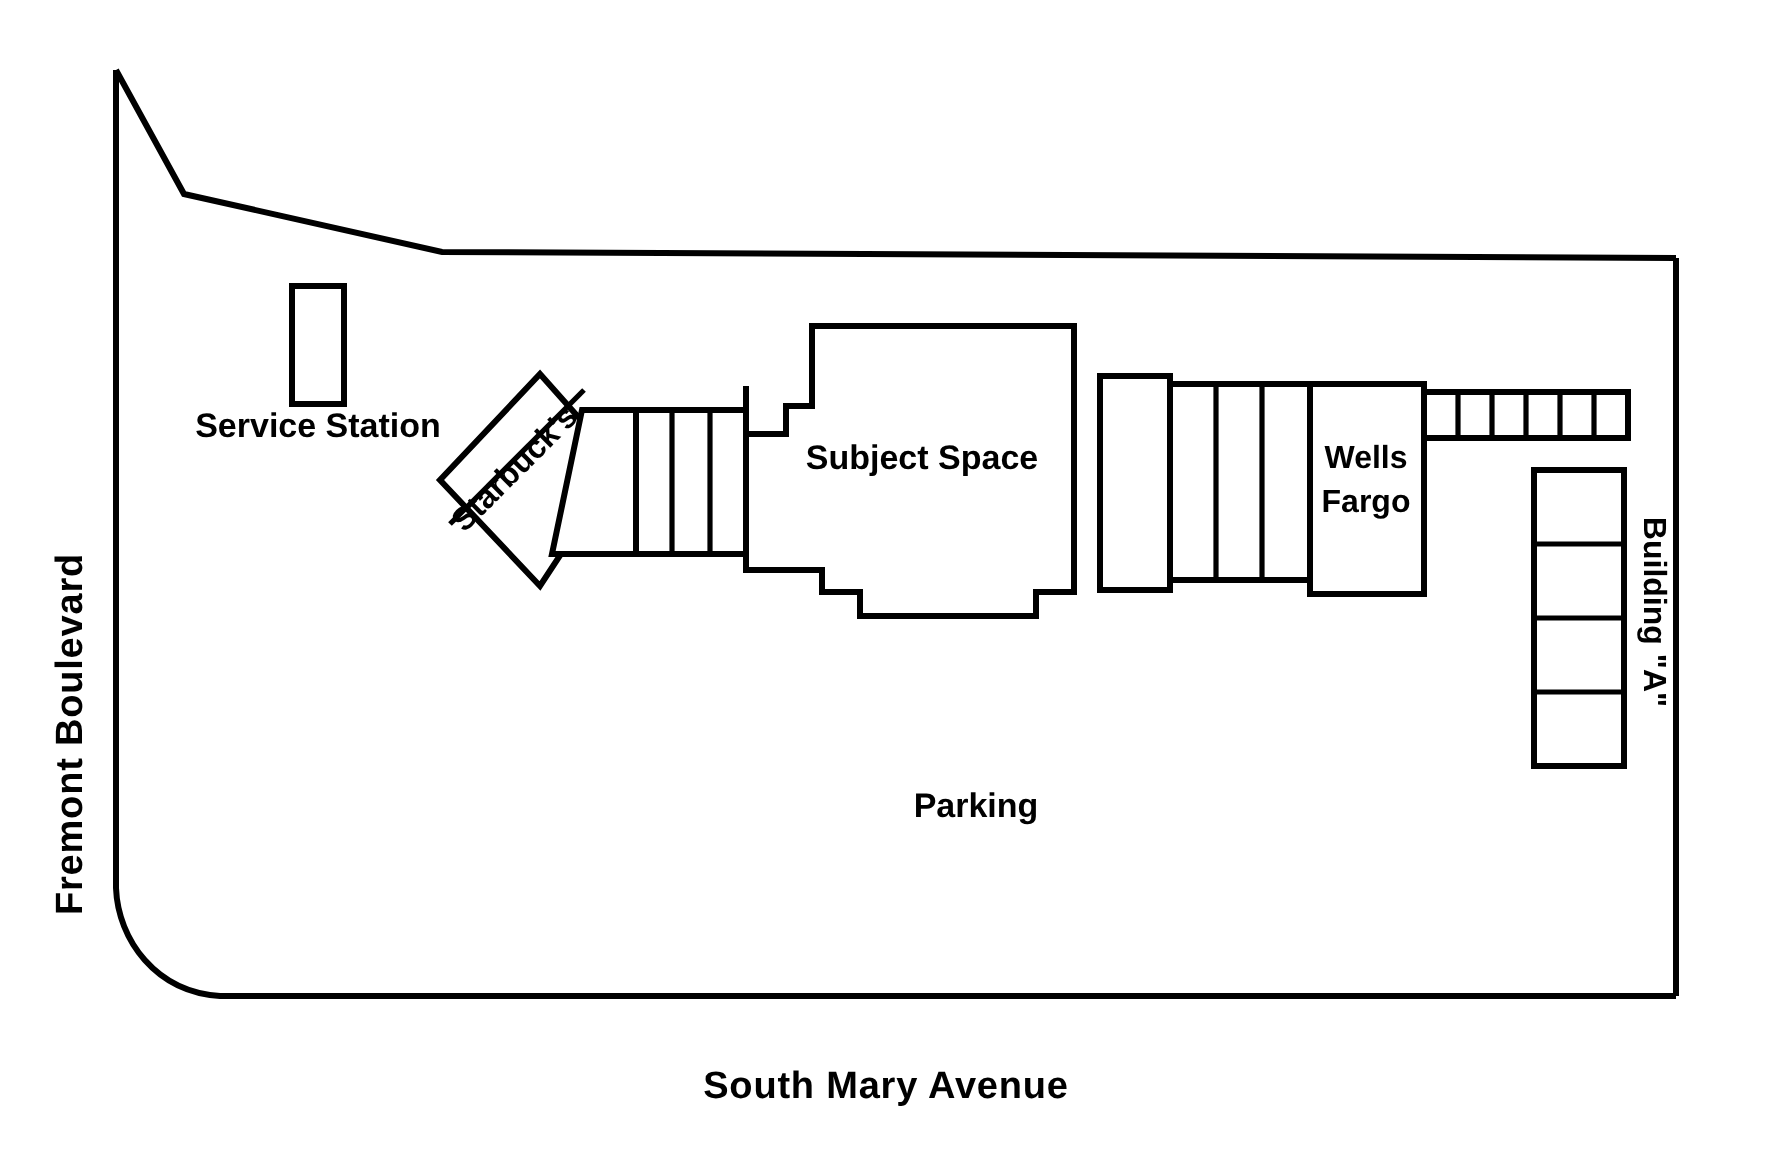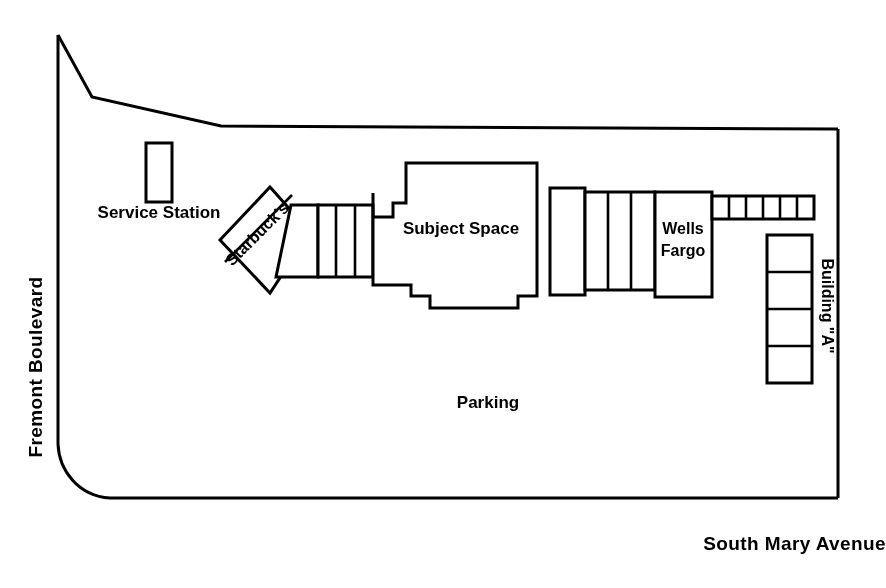--- a/index.html
+++ b/index.html
@@ -75,21 +75,21 @@
     width: 200px;
     text-align: center;
     font-size: 19px;
     transform: rotate(-90deg);
     transform-origin: 50% 50%;
   }
   #south-mary-label {
     left: 0;
     top: 533px;
     width: 886px;
-    text-align: right;
+    text-align: center;
     font-size: 19px;
   }
 </style>
 </head>
 <body>
 
 <div id="siteplan-root">
 
   <svg class="plan" viewBox="0 0 886 588" xmlns="http://www.w3.org/2000/svg">
 

